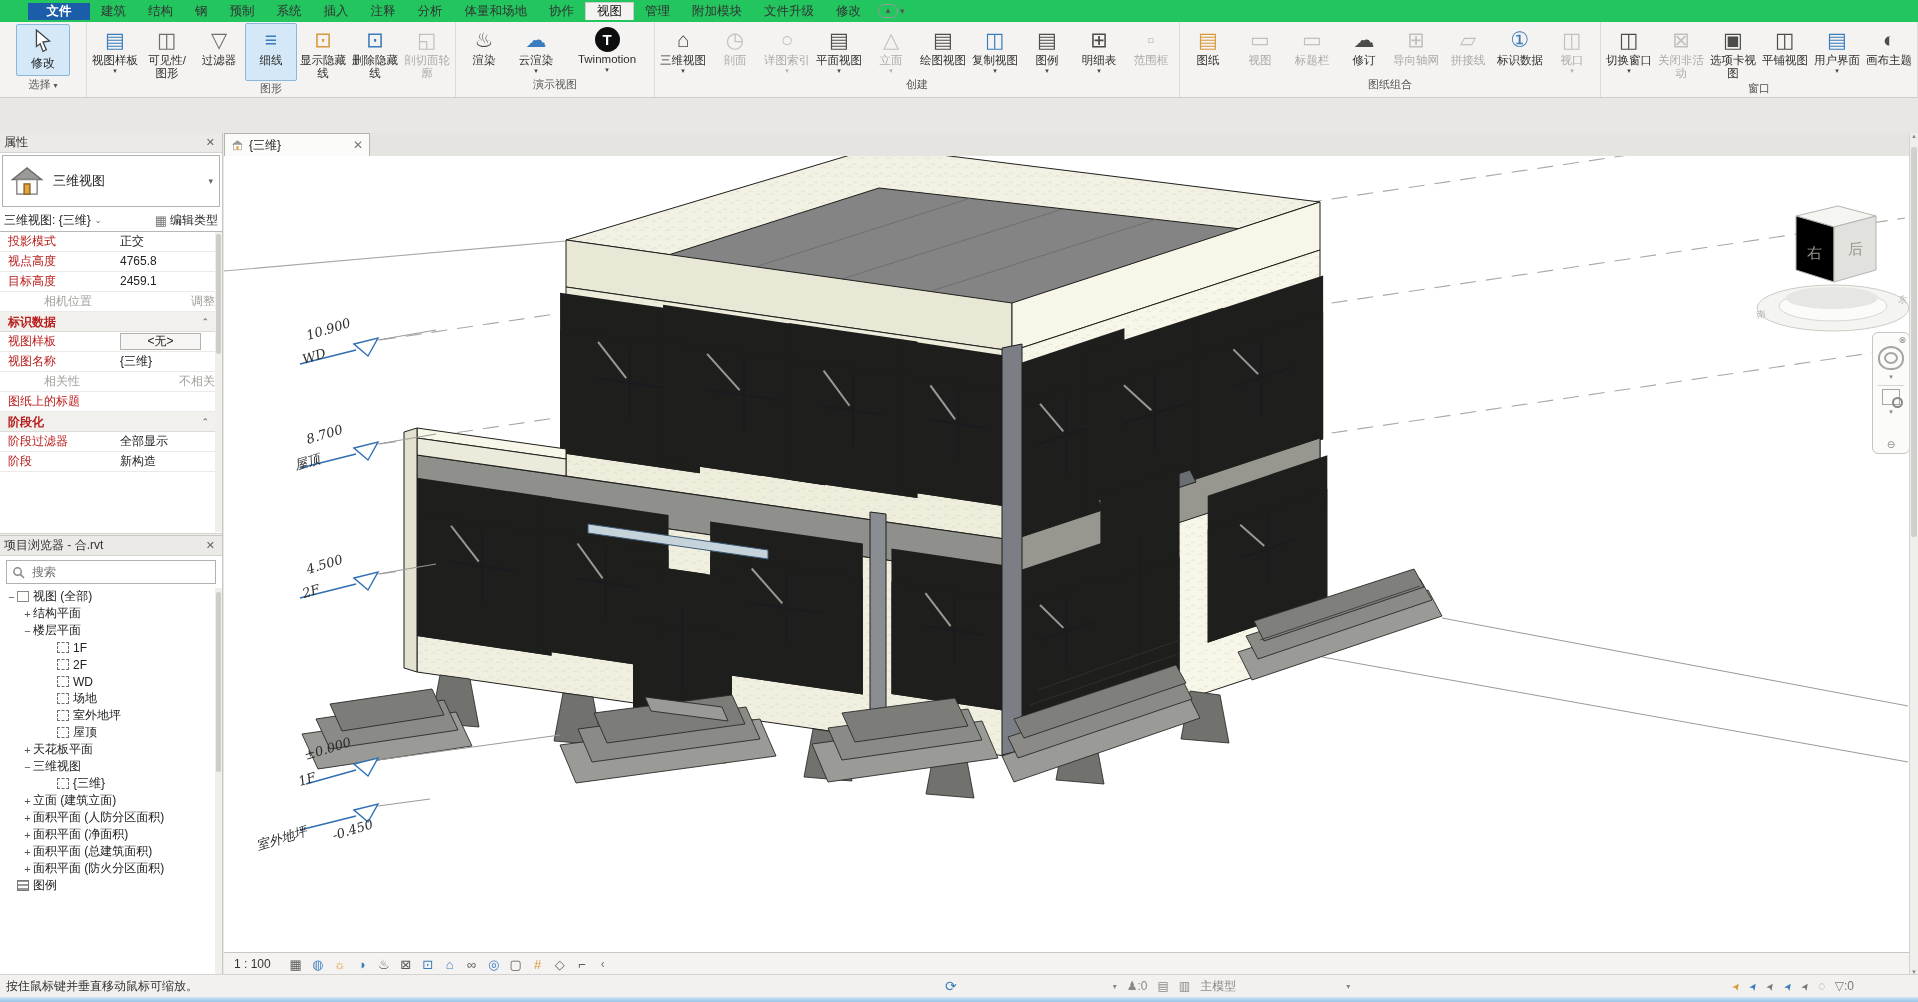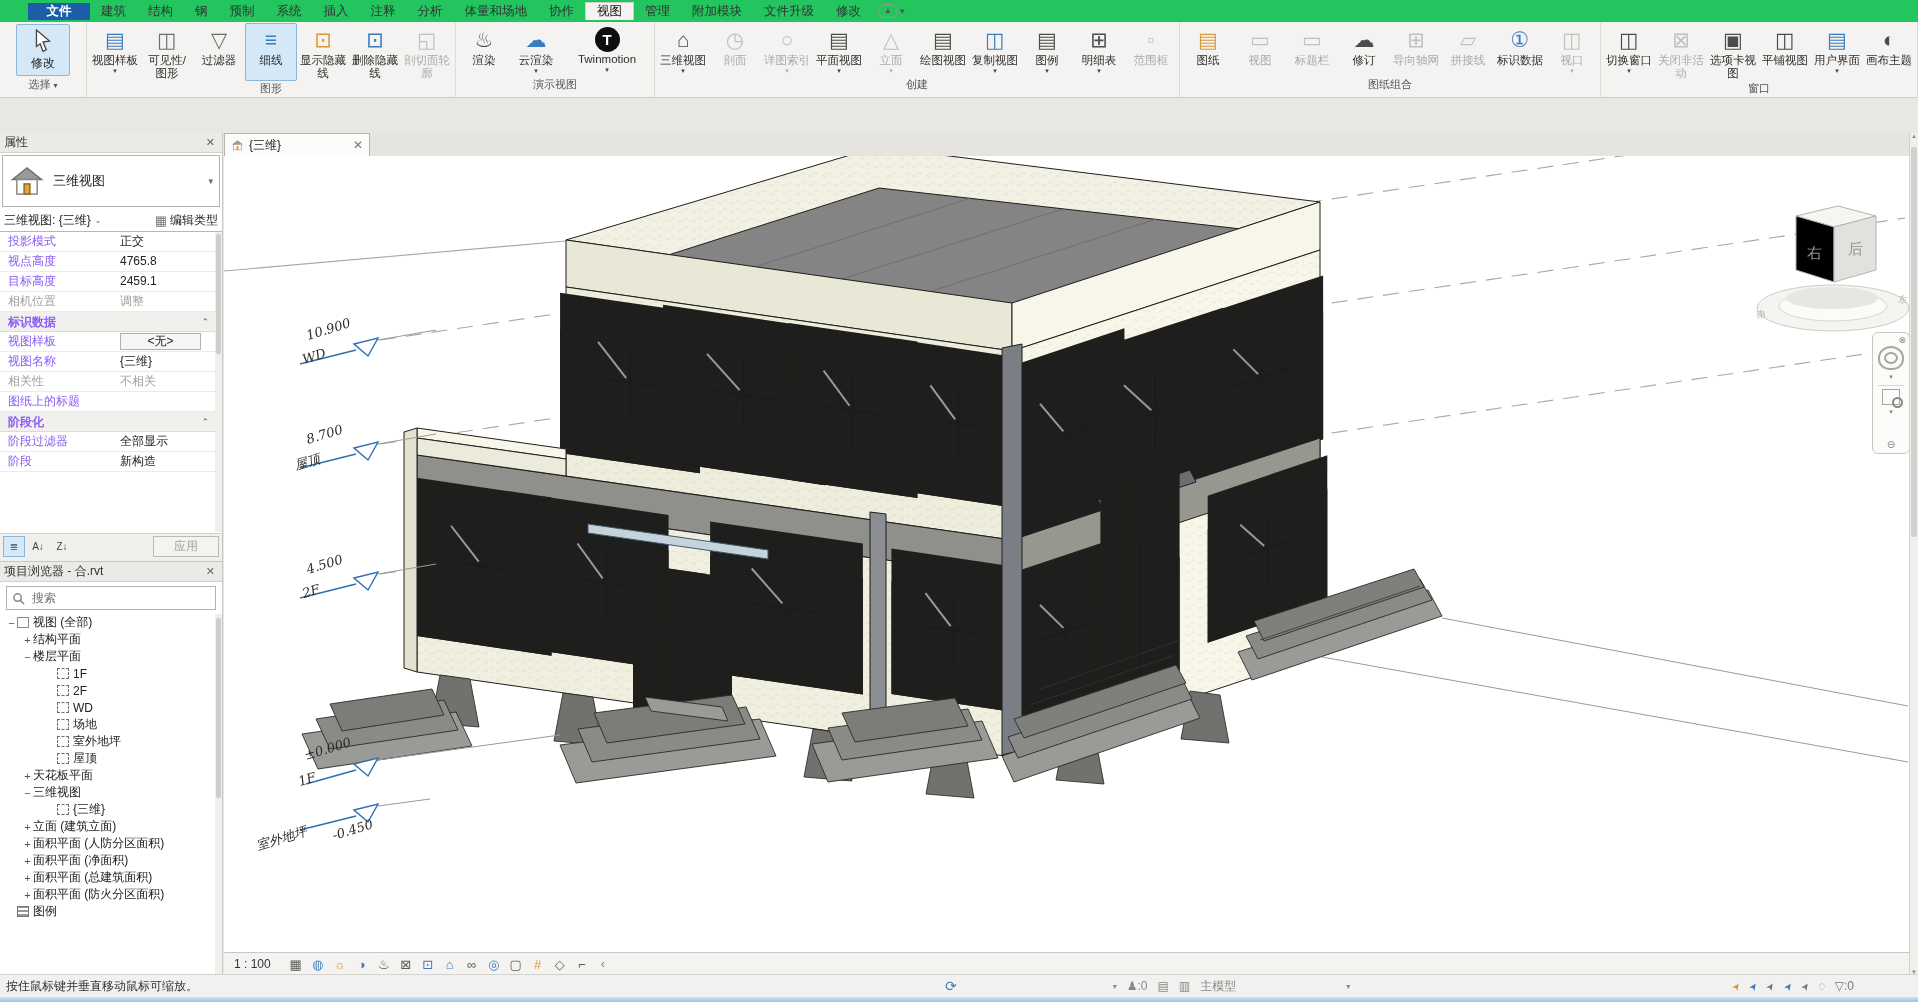--- a/index.html
+++ b/index.html
@@ -38,35 +38,35 @@
   .props{position:absolute;left:0;top:0;width:100%;height:425px;background:#fff;}
   .typesel{margin:2px;height:50px;border:1px solid #b3b1ad;background:#fff;display:flex;align-items:center;}
   .typesel .txt{font-size:13px;color:#222;margin-left:8px;}
   .typesel .dd{margin-left:auto;margin-right:6px;color:#666;font-size:9px;}
   .instrow{height:22px;display:flex;align-items:center;font-size:12px;color:#222;border-bottom:2px solid #b9b7b3;padding:0 4px;}
   .instrow .dd{font-size:8px;color:#666;margin:0 4px;}
   .instrow .edit{margin-left:auto;display:flex;align-items:center;gap:3px;font-size:12px;}
   .instrow .edit .eico{color:#777;font-size:13px;}
   .pgrid{position:absolute;left:0;top:99px;right:7px;bottom:26px;overflow:hidden;background:#fff;}
   .prow{display:flex;height:19px;line-height:18px;border-bottom:1px solid #eceae6;font-size:12px;background:#fff;}
-  .pname{width:112px;padding-left:8px;color:#8b5cf6;white-space:nowrap;overflow:hidden;}
+  .pname{width:112px;padding-left:8px;color:#b91c1c;white-space:nowrap;overflow:hidden;}
   .pval{flex:1;color:#222;white-space:nowrap;}
   .prow.group{background:#f1f0ed;font-weight:bold;border-bottom:1px solid #dddbd7;align-items:center;}
   .prow.group .pcar{margin-left:auto;margin-right:6px;font-weight:normal;color:#555;font-size:9px;}
   .prow .pcar{display:none;}
   .prow.group .pcar{display:block;}
-  .prow.dim{color:#a3a19d;}.prow.dim .pname,.prow.dim .pval{color:#a3a19d;}
+  .prow.dim{color:#a3a19d;}.prow.dim .pname,.prow.dim .pval{color:#a3a19d;margin-left:36px;}
   .prow.btn .pval{border:1px solid #b3b1ad;background:#f6f5f3;text-align:center;margin:1px 14px 1px 0;line-height:15px;}
   .vscroll{position:absolute;right:0;top:0;width:7px;bottom:0;background:#f0efec;}
   .vscroll .thumb{position:absolute;left:1px;width:5px;background:#cfcdc9;border-radius:2px;}
   .sortrow{position:absolute;left:0;bottom:0;width:100%;height:25px;background:#f0efec;border-top:1px solid #d4d2ce;display:flex;align-items:center;padding:0 3px;box-sizing:border-box;}
   .sbtn{width:20px;height:19px;display:flex;align-items:center;justify-content:center;font-size:10px;color:#444;margin-right:2px;border:1px solid transparent;}
   .sbtn.on{background:#d5e8f8;border:1px solid #8ab7dc;}
   .applybtn{margin-left:auto;width:64px;height:19px;border:1px solid #bcbab6;background:#f4f3f0;color:#a3a19d;font-size:12px;display:flex;align-items:center;justify-content:center;}
-  .browser{position:absolute;left:0;top:428px;width:100%;bottom:0;background:#fff;border-top:1px solid #c9c7c3;}
+  .browser{position:absolute;left:0;top:402px;width:100%;bottom:0;background:#fff;border-top:1px solid #c9c7c3;}
   .searchrow{padding:4px 6px;background:#fff;}
   .searchbox{height:22px;border:1px solid #b3b1ad;display:flex;align-items:center;background:#fff;}
   .searchbox input{border:none;outline:none;flex:1;font-size:12px;color:#333;background:transparent;font-family:inherit;}
   .searchbox svg{margin:0 5px;}
   .tree{position:absolute;left:0;top:52px;right:7px;bottom:0;overflow:hidden;font-size:12px;color:#222;background:#fff;}
   .trow{height:17px;display:flex;align-items:center;white-space:nowrap;}
   .trow .exp{width:11px;color:#555;font-size:11px;text-align:center;}
   .trow .ticon{display:none;width:12px;height:11px;margin-right:4px;box-sizing:border-box;}
   .trow.plan .ticon{display:block;border:1px dashed #6e6e6c;background:#fdfdfc;}
   .trow.views .ticon{display:block;border:1px solid #8a8a88;background:#fdfdfc;}

